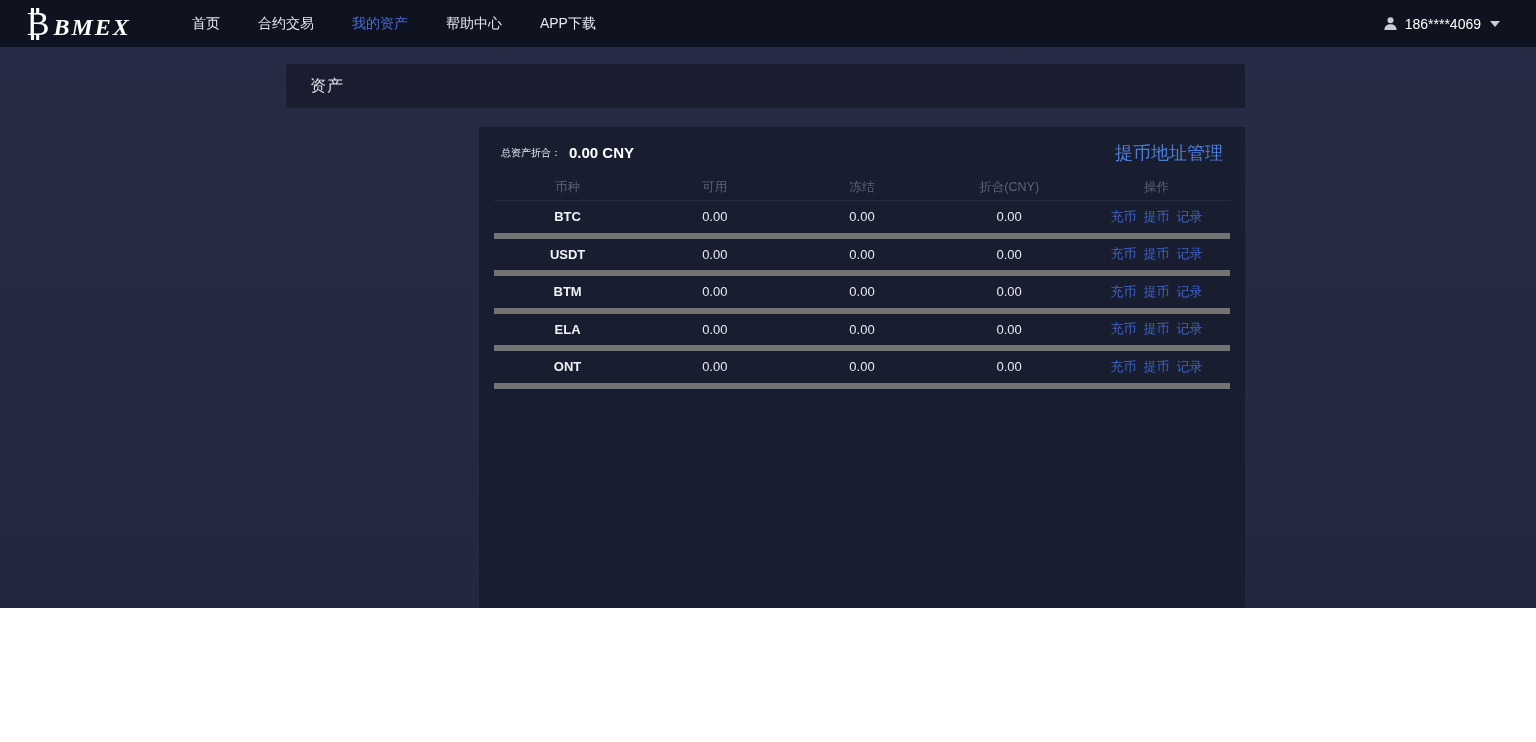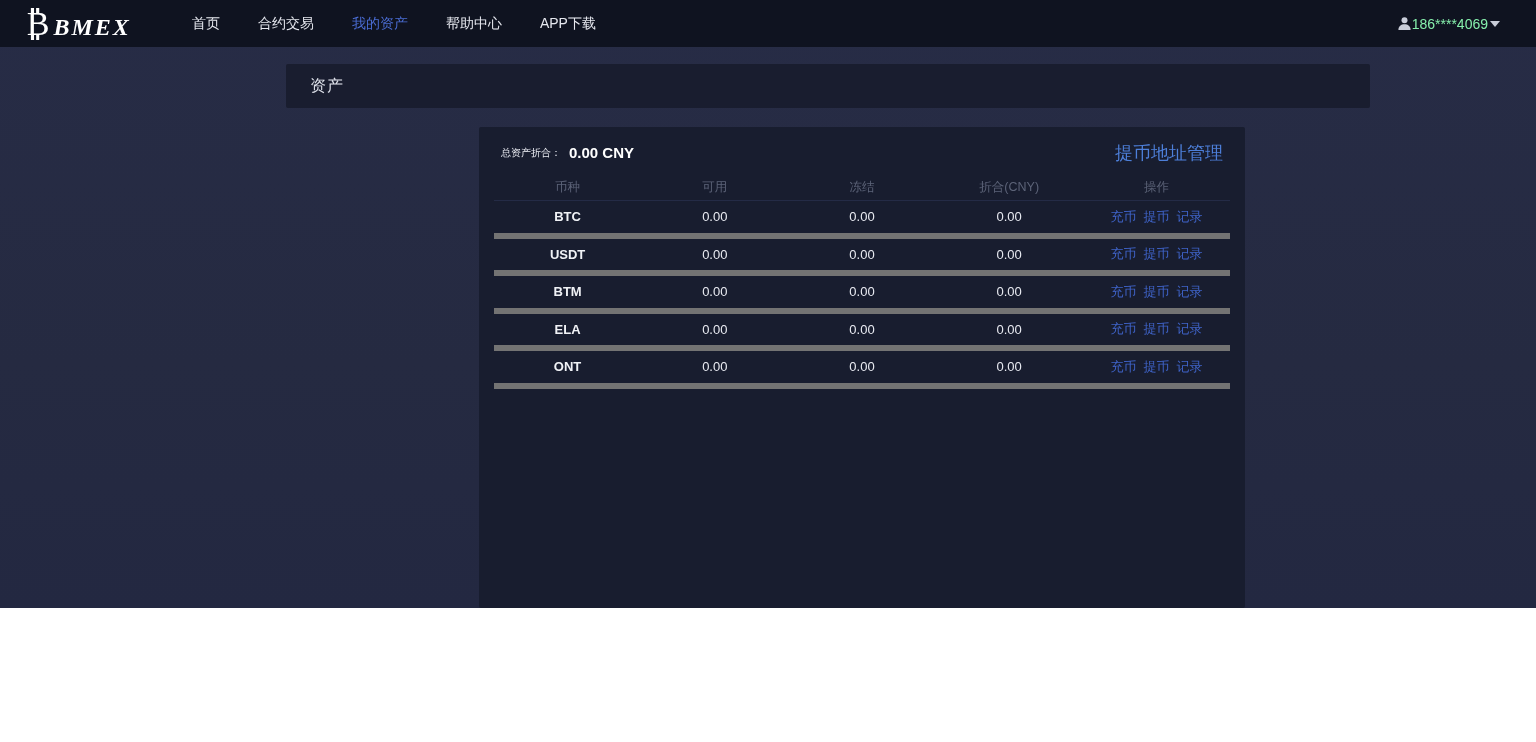--- a/index.html
+++ b/index.html
@@ -33,33 +33,33 @@
   }
   .nav-items { display: flex; align-items: center; margin-left: 42px; height: 100%; }
   .nav-item {
     color: #e6e8ef; font-size: 14px; height: 100%;
     display: flex; align-items: center;
     padding: 0 19px;
     cursor: pointer; white-space: nowrap;
   }
   .nav-item.active { color: #4a6cd3; }
   .nav-user {
-    margin-left: auto; display: flex; align-items: center; 
-    color: #86efac; font-size: 14px; cursor: pointer;
+    margin-left: auto; display: flex; align-items: center; gap: 7px;
+    color: #ffffff; font-size: 14px; cursor: pointer;
   }
   .user-icon { width: 15px; height: 15px; display: inline-block; }
   .caret-down {
     width: 0; height: 0; display: inline-block;
     border-left: 5px solid transparent; border-right: 5px solid transparent;
     border-top: 6px solid #c9cdd9; margin-left: 2px;
   }
 
   
   .panel { position: absolute; background: #191d2f; border-radius: 2px; }
-  .title-panel { left: 286px; top: 64px; width: 1084px; height: 44px; display: flex; align-items: center; padding-left: 24px; }
+  .title-panel { left: 286px; top: 64px; width: 959px; height: 44px; display: flex; align-items: center; padding-left: 24px; }
   .page-title { color: #dde0e9; font-size: 16px; letter-spacing: 1px; }
 
   .sidebar { left: 286px; top: 127px; width: 175px; height: 278px; background: #181c2d; padding: 2px; }
   .sidebar-item {
     height: 45px; display: flex; align-items: center;
     background: #253049; cursor: pointer; padding-left: 29px;
   }
   .sidebar-item-label { color: #628acd; font-size: 13px; margin-left: 12px; }
   .account-icon { width: 21px; height: 21px; display: inline-block; }
 

